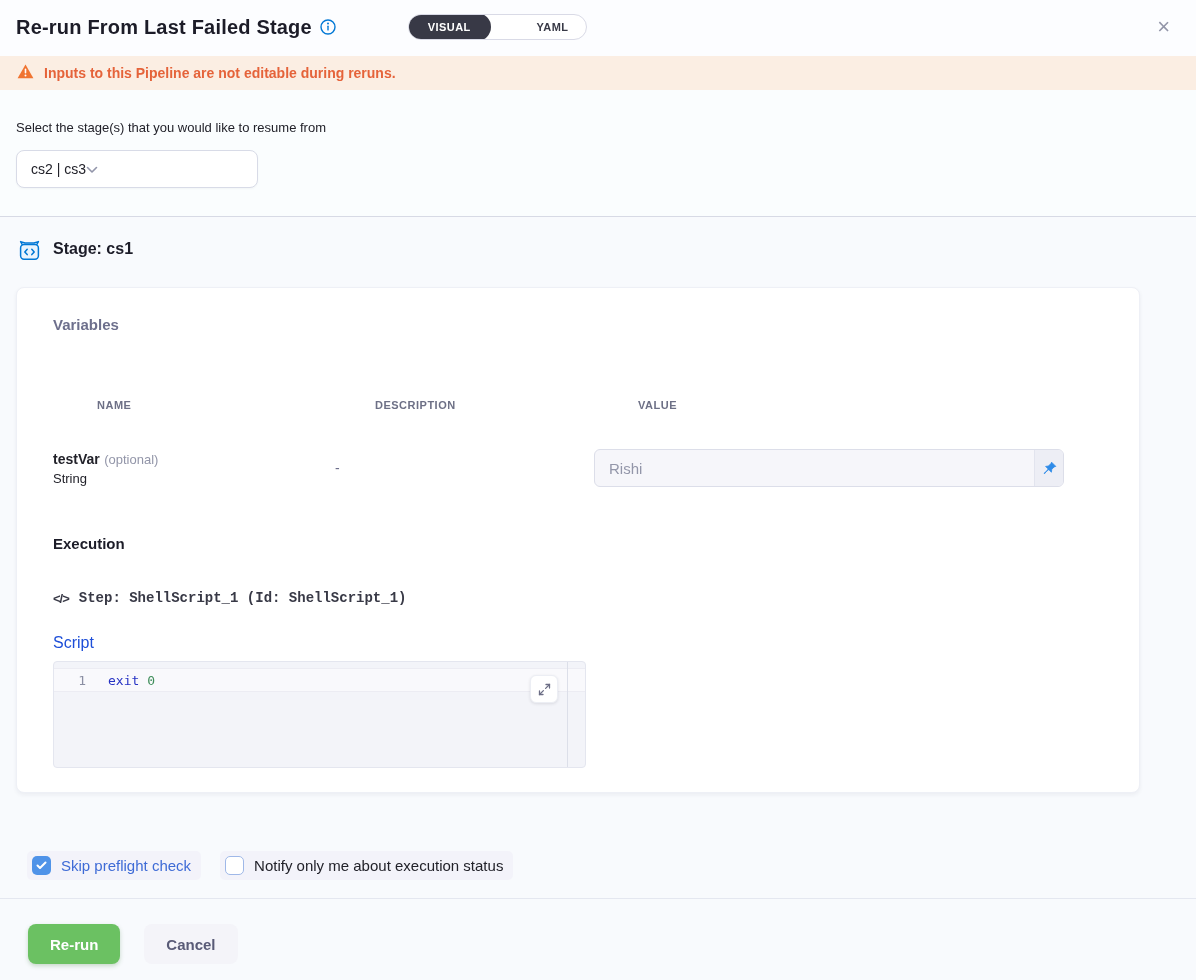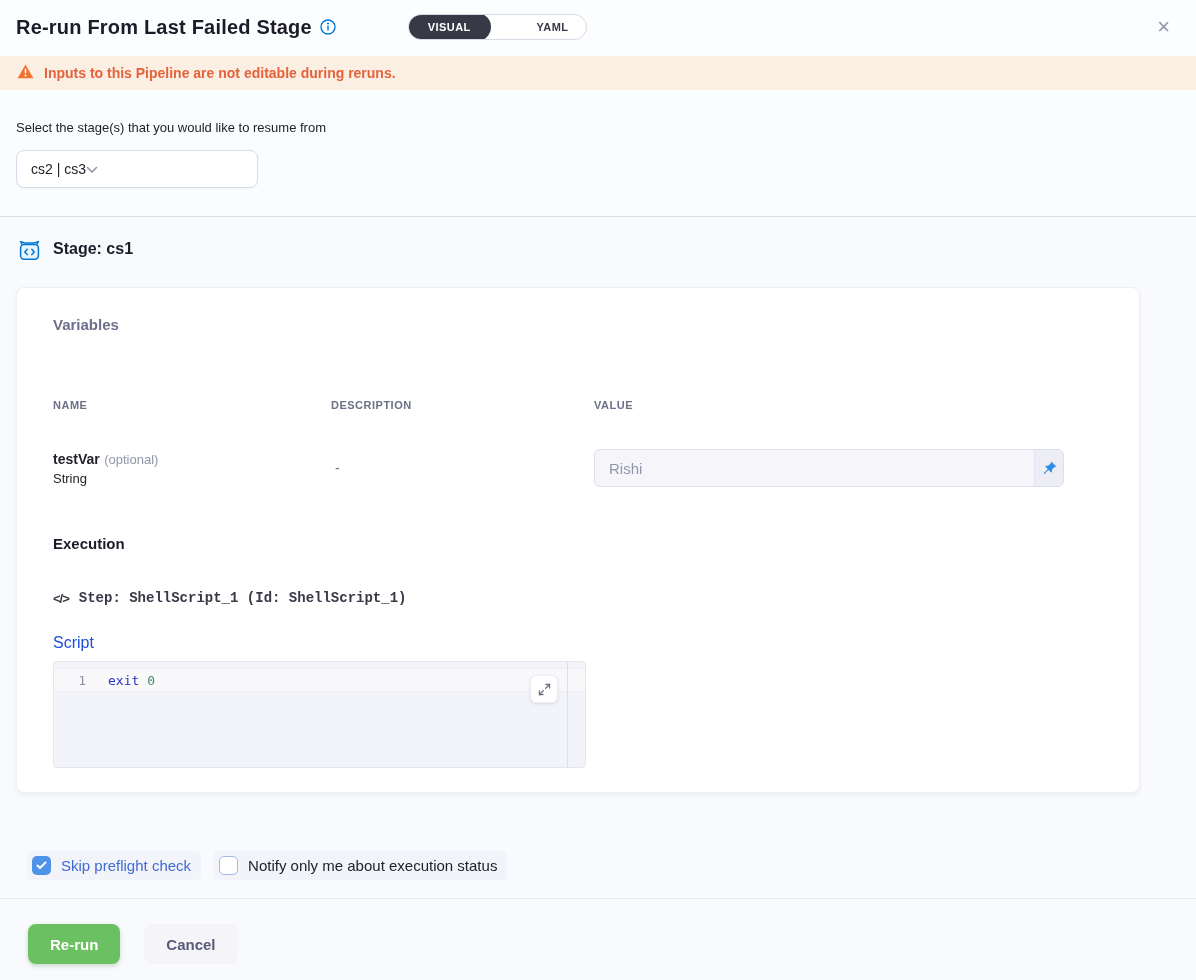--- a/index.html
+++ b/index.html
@@ -74,21 +74,21 @@
   .card {
     background:#fff;
     border:1px solid #eef0f6;
     border-radius:8px;
     box-shadow:0 2px 4px rgba(40,41,61,.06);
     width:1124px;
     padding:28px 36px 24px 36px;
   }
   .vars-heading { font-size:15px; font-weight:600; color:#6d6f8c; }
 
-  .vars-grid { display:grid; grid-template-columns:278px 263px 1fr; margin-top:66px; }
+  .vars-grid { display:grid; grid-template-columns:278px 263px 1fr; margin-top:66px;margin-left:44px; }
   .col-header {
     font-size:11px; font-weight:700; letter-spacing:.5px;
     color:#6d7086; text-transform:uppercase;
   }
   .vars-row { display:grid; grid-template-columns:278px 263px 1fr; margin-top:36px; align-items:center; }
   .var-name-cell { line-height:1.45; }
   .var-name { font-size:14px; font-weight:700; color:#22222a; }
   .var-optional { font-size:13px; color:#9295a8; font-weight:400; }
   .var-type { font-size:13px; color:#22222a; }
   .var-desc { font-size:14px; color:#6d6f8c; padding-left:4px; }
@@ -141,21 +141,21 @@
   .expand-btn {
     position:absolute; top:13px; right:27px;
     width:28px; height:28px; background:#fff;
     border:1px solid #eceef4; border-radius:6px;
     box-shadow:0 1px 3px rgba(40,41,61,.12);
     display:flex; align-items:center; justify-content:center;
     cursor:pointer;
   }
 
   
-  .options-row { display:flex; align-items:center; gap:13px; margin:58px 0 0 27px; }
+  .options-row { display:flex; align-items:center; gap:19px; margin:58px 0 0 27px; }
   .option-chip {
     display:flex; align-items:center; gap:10px;
     background:#f3f3fa; border-radius:5px; padding:5px 10px 5px 5px;
     cursor:pointer;
   }
   .checkbox {
     width:19px; height:19px; border-radius:5px; flex:none;
     display:flex; align-items:center; justify-content:center;
   }
   .checkbox.checked { background:#4f93e8; }

